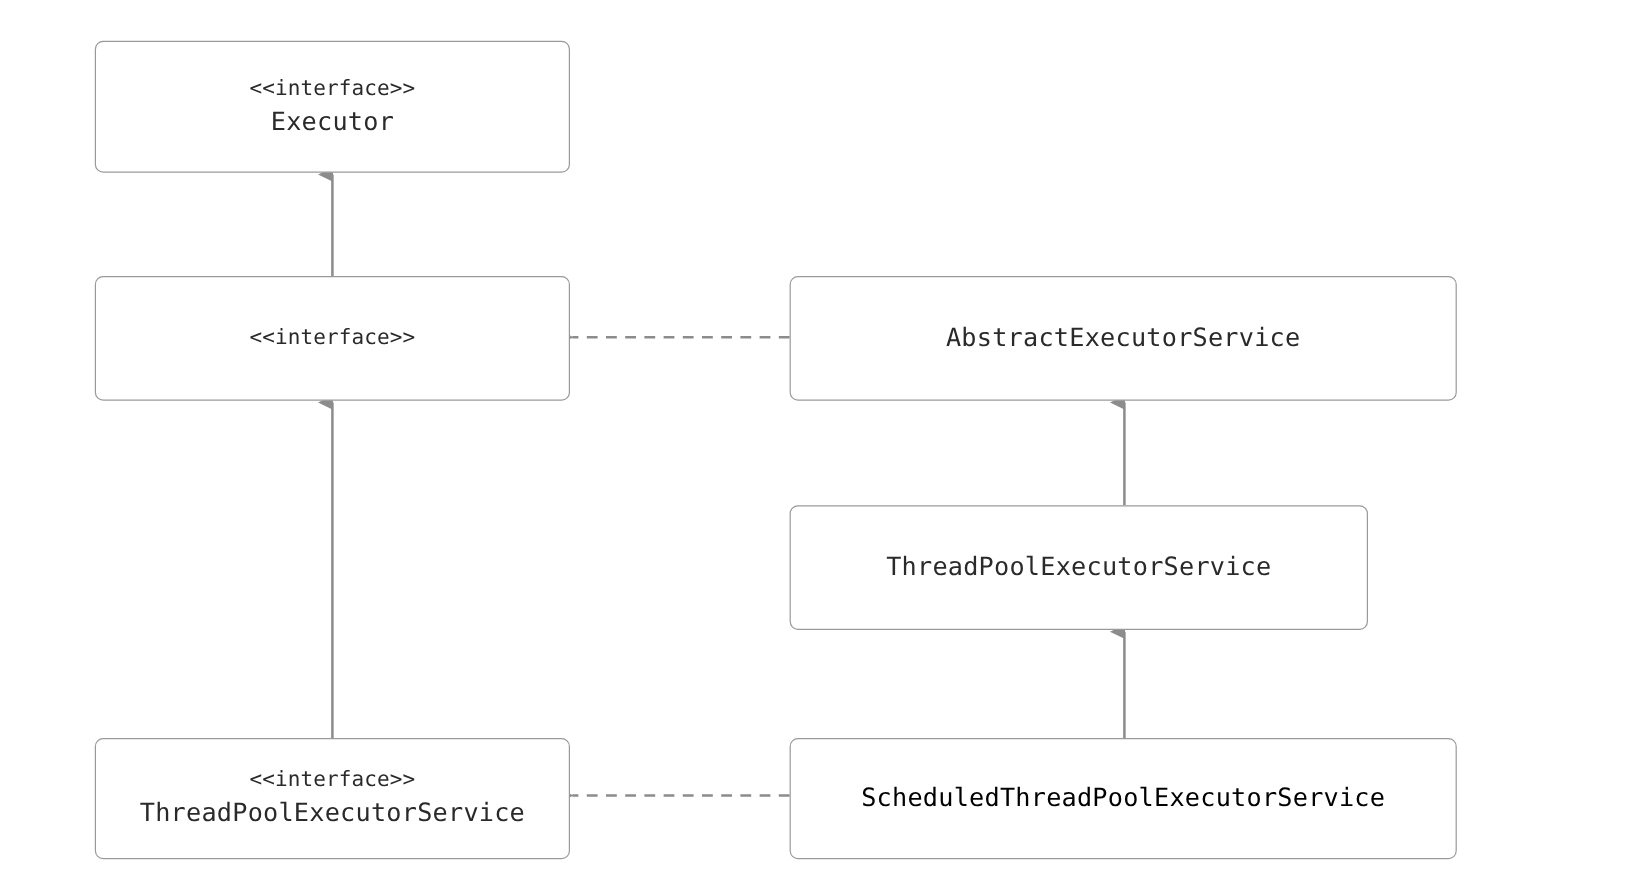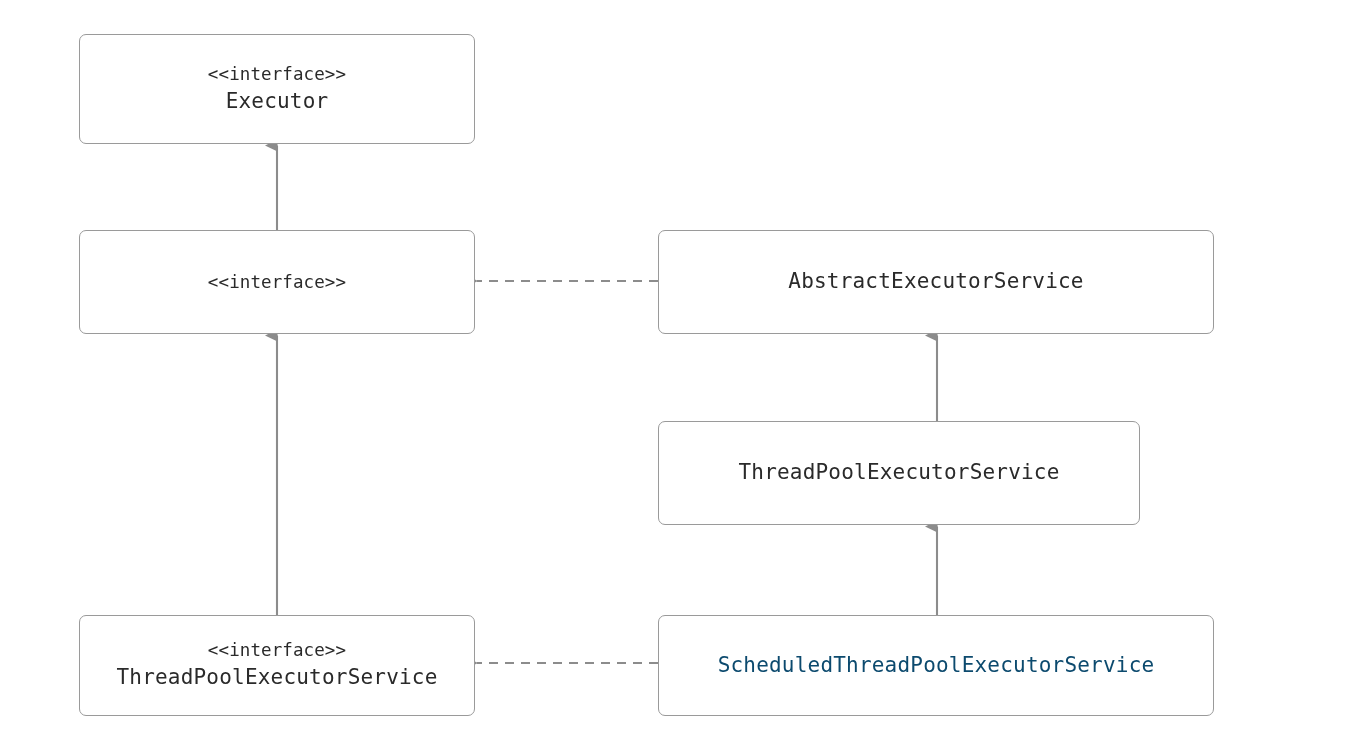--- a/index.html
+++ b/index.html
@@ -93,17 +93,17 @@
 
   <div class="uml-box" style="left: 658px; top: 421px; width: 482px; height: 104px; background: rgb(255, 255, 255); border-color: rgb(154, 154, 154); color: rgb(42, 42, 42);">
     <span class="classname">ThreadPoolExecutorService</span>
   </div>
 
   <div class="uml-box" style="left: 79px; top: 615px; width: 396px; height: 101px; background: rgb(255, 255, 255); border-color: rgb(154, 154, 154); color: rgb(42, 42, 42);">
     <span class="stereotype">&lt;&lt;interface&gt;&gt;</span>
     <span class="classname">ThreadPoolExecutorService</span>
   </div>
 
-  <div class="uml-box" style="left: 658px; top: 615px; width: 556px; height: 101px; background: rgb(255, 255, 255); border-color: rgb(154, 154, 154); color: #0c4a6e;">
+  <div class="uml-box" style="left: 658px; top: 615px; width: 556px; height: 101px; background: rgb(255, 255, 255); border-color: rgb(154, 154, 154); color: #000000;">
     <span class="classname">ScheduledThreadPoolExecutorService</span>
   </div>
 
 </div>
 
 </body></html>

